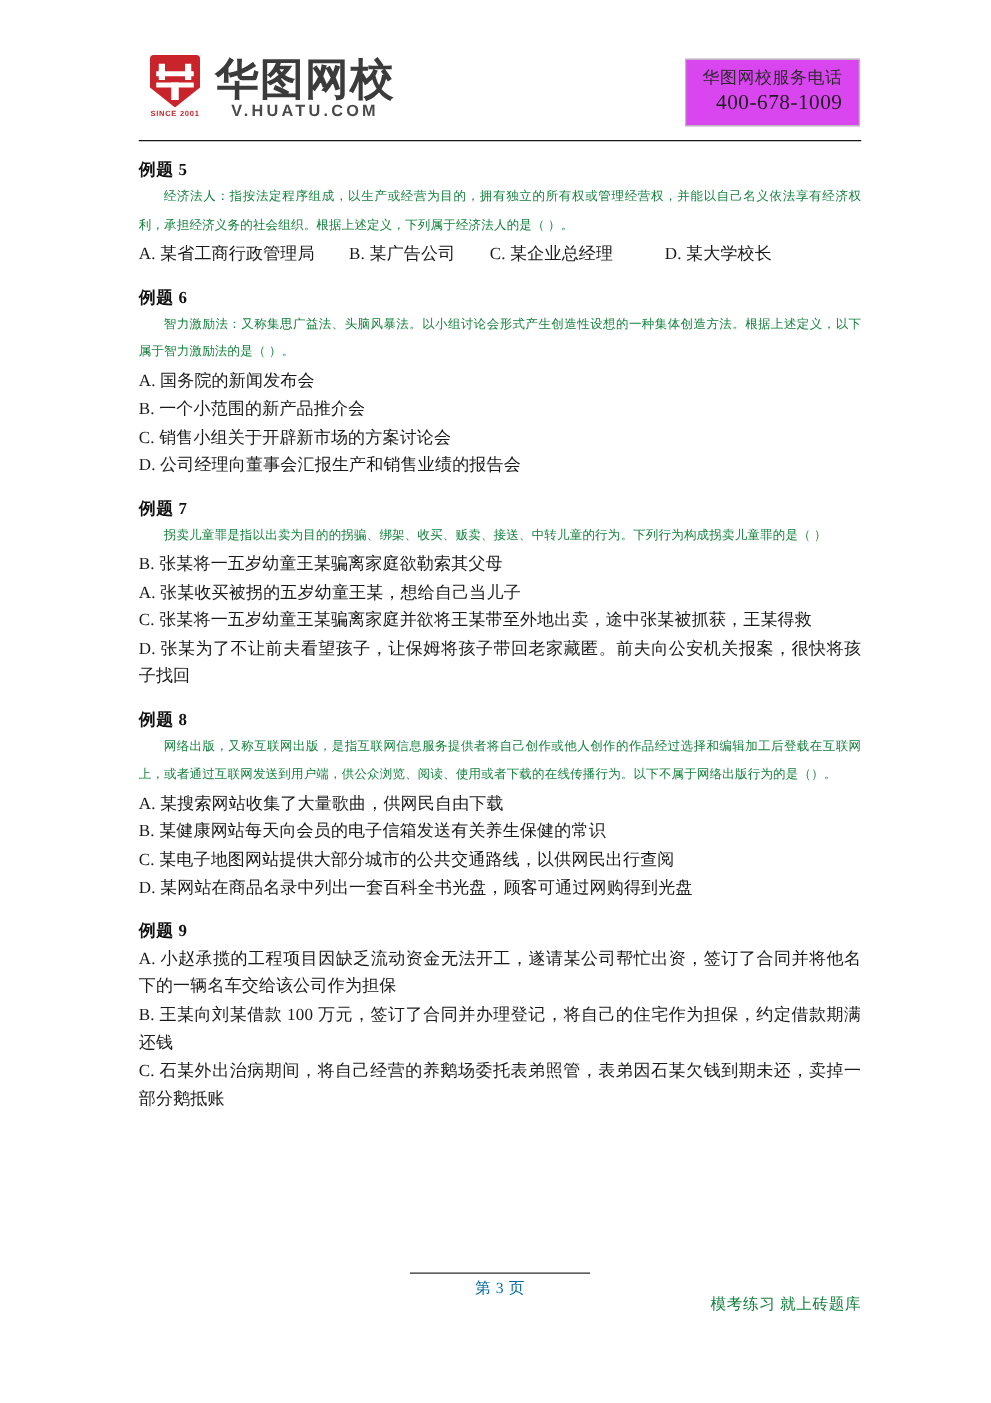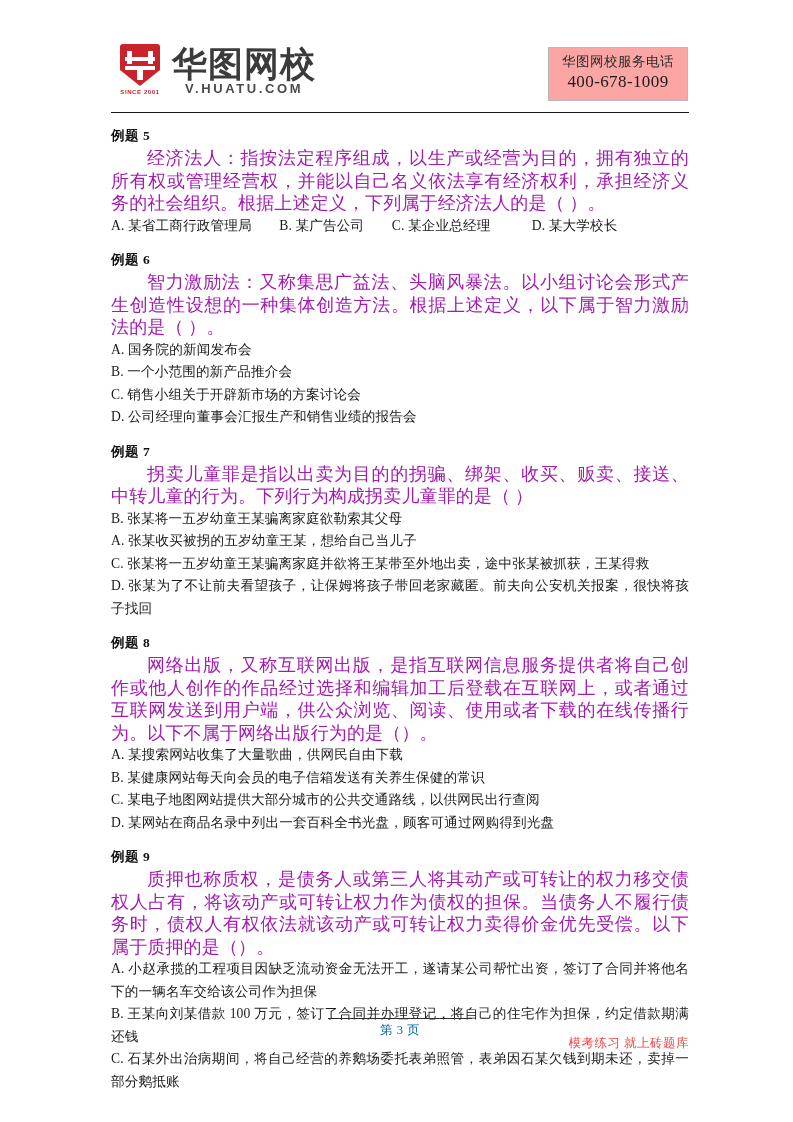--- a/index.html
+++ b/index.html
@@ -96,39 +96,40 @@
     font-weight: bold;
     letter-spacing: 2.6px;
     color: #4a4a4a;
     text-align: center;
     margin-top: -2px;
     white-space: nowrap;
   }
 
   .phone-box {
     border: 1px solid #b9b9b9;
-    background: #fca5a5;
+    background: #d946ef;
     padding: 5px 13px 6px 13px;
     margin-top: 3px;
     margin-right: 1px;
     text-align: center;
     line-height: 1.35;
     white-space: nowrap;
   }
   .phone-box .ph-label {
     font-family: "Liberation Serif", serif;
     font-size: 13.5px;
     color: #2a2a2a;
     letter-spacing: 0.5px;
   }
   .phone-box .ph-num {
     font-family: "Liberation Serif", serif;
     font-size: 17px;
     color: #1c1c1c;
     letter-spacing: 0.4px;
+    text-align: right;
   }
 
   .header-rule {
     border-top: 1.6px solid #151515;
     margin-top: 0px;
   }
 
   
   .qblock { margin-top: 14px; }
   .qblock:first-of-type { margin-top: 16px; }
@@ -136,26 +137,26 @@
   .q-title {
     font-family: "Liberation Serif", "DejaVu Serif", serif;
     font-size: 13.5px;
     font-weight: bold;
     color: #111111;
     letter-spacing: 0.5px;
     margin-bottom: 2px;
   }
 
   .q-stem {
-    font-size: 18px;
+    font-size: 10px;
     line-height: 22.5px;
     text-align: justify;
     text-justify: inter-ideograph;
     text-indent: 2em;
-    color: #a21caf;
+    color: #15803d;
     letter-spacing: 0.15px;
   }
 
   .q-options { margin-top: 0px; }
   .q-opt {
     font-size: 13.6px;
     line-height: 22.5px;
     text-align: justify;
     text-justify: inter-ideograph;
     color: #1a1a1a;
@@ -186,21 +187,21 @@
     font-size: 12.5px;
     color: #0369a1;
     margin-top: 3px;
     letter-spacing: 0.5px;
   }
   .footer-right {
     position: absolute;
     right: 0;
     top: 17px;
     font-size: 12.5px;
-    color: #ef4444;
+    color: #15803d;
     letter-spacing: 0.5px;
     white-space: nowrap;
   }
 </style>
 </head>
 <body>
 
 <div class="page">
 
   <div class="content">
@@ -270,21 +271,20 @@
       <div class="q-options">
         <div class="q-opt">A. 某搜索网站收集了大量歌曲，供网民自由下载</div>
         <div class="q-opt">B. 某健康网站每天向会员的电子信箱发送有关养生保健的常识</div>
         <div class="q-opt">C. 某电子地图网站提供大部分城市的公共交通路线，以供网民出行查阅</div>
         <div class="q-opt">D. 某网站在商品名录中列出一套百科全书光盘，顾客可通过网购得到光盘</div>
       </div>
     </div>
 
     <div class="qblock">
       <div class="q-title">例题 9</div>
-      <div class="q-stem">质押也称质权，是债务人或第三人将其动产或可转让的权力移交债权人占有，将该动产或可转让权力作为债权的担保。当债务人不履行债务时，债权人有权依法就该动产或可转让权力卖得价金优先受偿。以下属于质押的是（）。</div>
       <div class="q-options">
         <div class="q-opt">A. 小赵承揽的工程项目因缺乏流动资金无法开工，遂请某公司帮忙出资，签订了合同并将他名下的一辆名车交给该公司作为担保</div>
         <div class="q-opt">B. 王某向刘某借款 100 万元，签订了合同并办理登记，将自己的住宅作为担保，约定借款期满还钱</div>
         <div class="q-opt">C. 石某外出治病期间，将自己经营的养鹅场委托表弟照管，表弟因石某欠钱到期未还，卖掉一部分鹅抵账</div>
       </div>
     </div>
 
   </div>
 
   <div class="footer">

